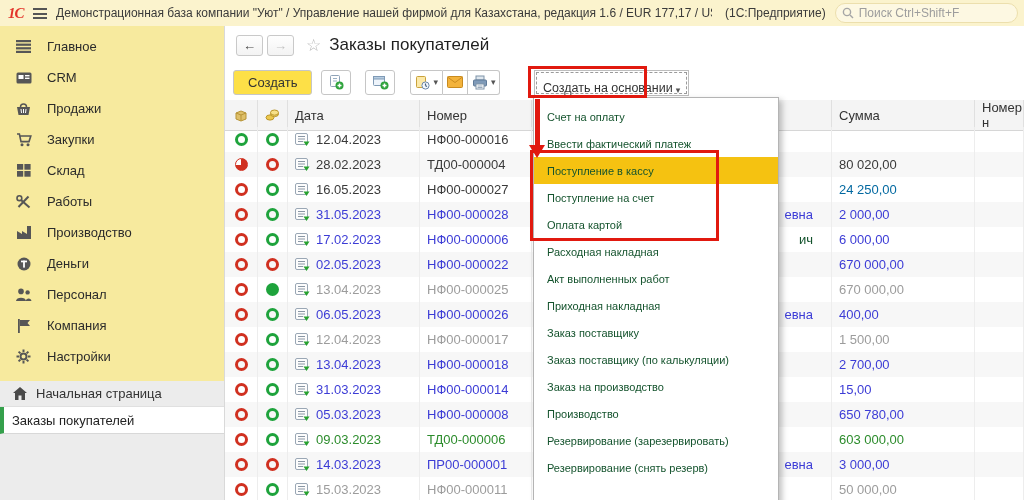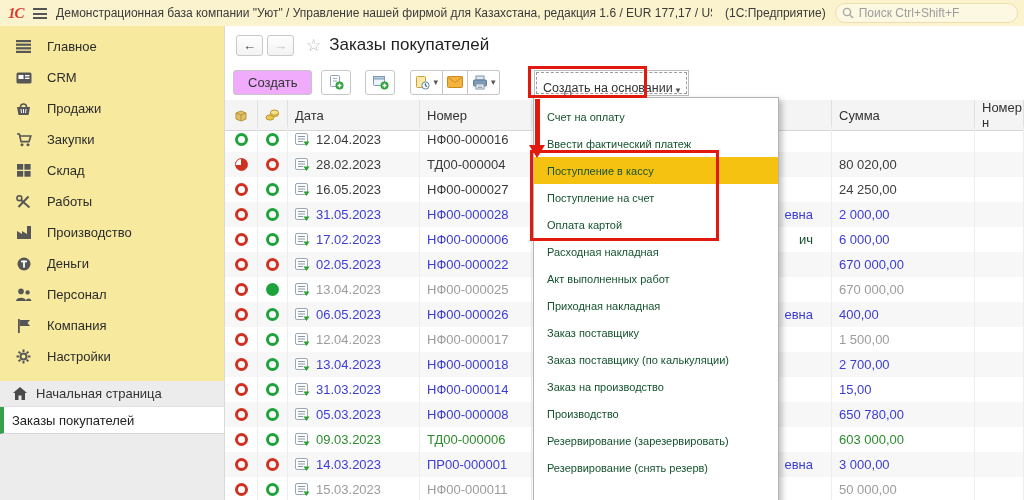--- a/index.html
+++ b/index.html
@@ -33,21 +33,21 @@
   
   .navrow { height:38px; display:flex; align-items:center; padding-left:11px; gap:4px; }
   .navbtn { width:27px; height:21px; border:1px solid #c9c9c9; background:linear-gradient(#fefefe,#f3f3f3); border-radius:3px; font-size:13px; display:flex; align-items:center; justify-content:center; }
   .navbtn.back { color:#444; }
   .navbtn.fwd { color:#c2c2c2; }
   .star { color:#b9b9b9; font-size:17px; margin:0 4px 0 8px; }
   .pg-title { font-size:17px; color:#1f1f1f; }
 
   
   .toolbar { height:36px; display:flex; align-items:center; padding-left:8px; gap:9px; }
-  .btn { height:25px; border:1px solid #c6c6c6; border-radius:3px; background:#f0abfc; font-size:13px; color:#333; padding:0 14px; display:flex; align-items:center; cursor:pointer; }
+  .btn { height:25px; border:1px solid #c6c6c6; border-radius:3px; background:#fde047; font-size:13px; color:#333; padding:0 14px; display:flex; align-items:center; cursor:pointer; }
   .ibtn { width:30px; height:25px; border:1px solid #c6c6c6; border-radius:3px; background:#fff; display:flex; align-items:center; justify-content:center; cursor:pointer; }
   .bgroup { display:flex; margin-left:6px; }
   .bgroup .seg { height:25px; border:1px solid #c6c6c6; background:#fff; display:flex; align-items:center; justify-content:center; padding:0 4px; cursor:pointer; }
   .bgroup .seg + .seg { border-left:none; }
   .bgroup .seg:first-child { border-radius:3px 0 0 3px; }
   .bgroup .seg:last-child { border-radius:0 3px 3px 0; }
   .caret { font-size:9px; color:#555; margin-left:3px; }
   .btn-cbase { position:absolute; left:309px; top:44px; height:26px; border:1px solid #bdbdbd; outline:1px dashed #9b9b9b; outline-offset:-3px; background:#fff; font-size:12.5px; color:#333; padding:0 8px; display:flex; align-items:flex-end; cursor:pointer; z-index:10; }
   .btn-related { position:absolute; left:425px; top:44px; z-index:5; }
 
@@ -408,21 +408,21 @@
               </span>
               <span style="color:#3a3a3a">16.05.2023</span>
             </div>
             <div class="c">
               <span style="color:#3a3a3a">НФ00-000027</span>
             </div>
             <div class="c client">
               <span style="color:#3a3a3a"></span>
             </div>
             <div class="c">
-              <span style="color:#404040">24 250,00</span>
+              <span style="color:#0369a1">24 250,00</span>
             </div>
             <div class="c"></div>
           </div>
           <div class="g-row">
             <div class="c ic">
               <span class="st red-ring"></span>
             </div>
             <div class="c ic">
               <span class="st green-ring"></span>
             </div>

